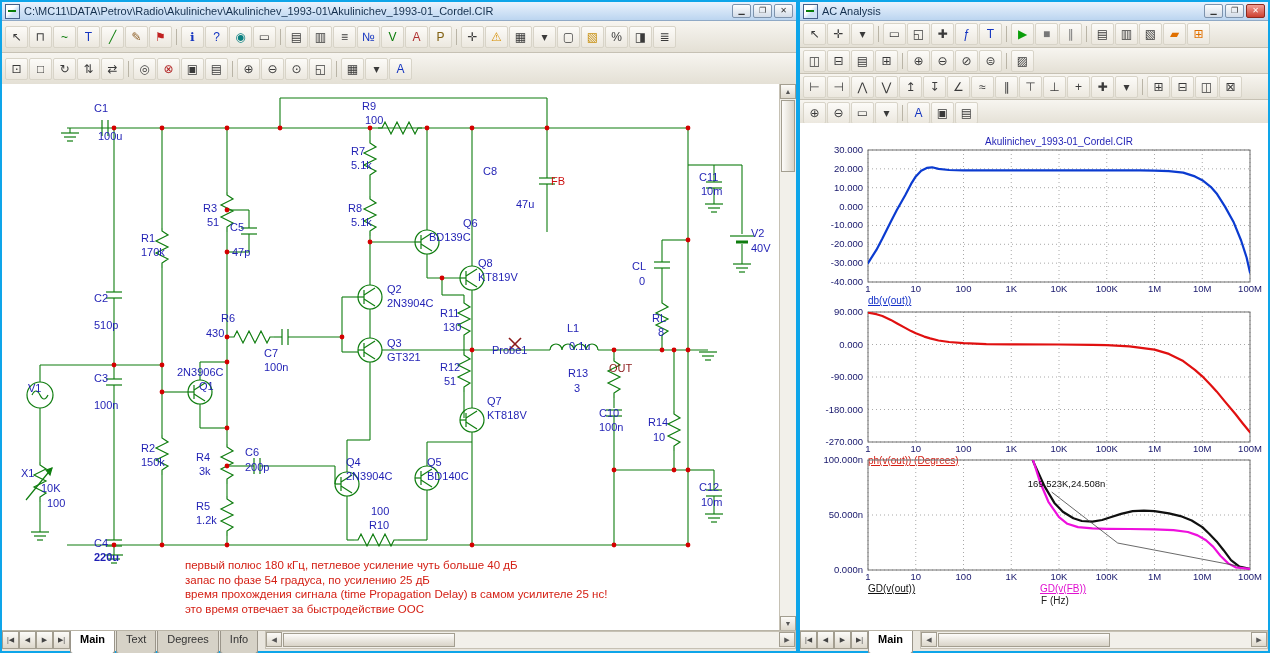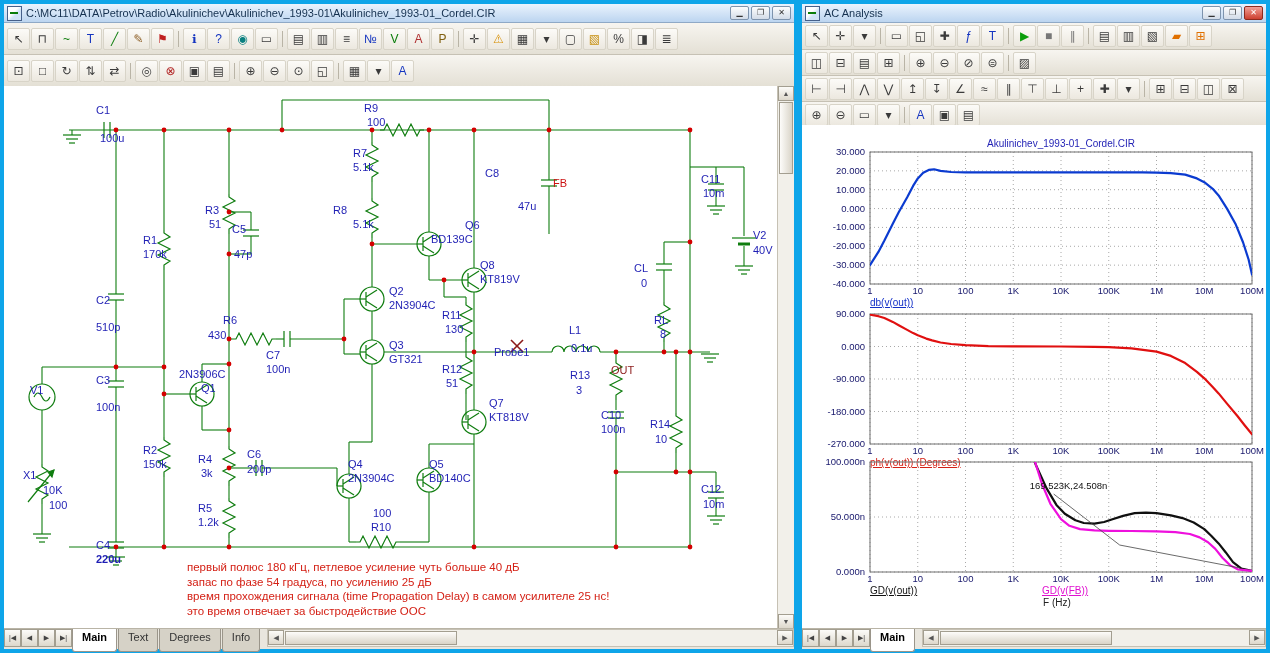--- a/index.html
+++ b/index.html
@@ -1,18 +1,18 @@
 <!DOCTYPE html>
 <html><head>
 <meta charset="utf-8">
 <style>
   html,body{margin:0;padding:0}
   body{width:1270px;height:653px;position:relative;overflow:hidden;background:#5f6f80;
        font-family:"Liberation Sans","DejaVu Sans",sans-serif;-webkit-font-smoothing:antialiased}
-  .win{position:absolute;box-sizing:border-box;border:4px solid #0ea5e9;background:#701a75}
+  .win{position:absolute;box-sizing:border-box;border:2px solid #0ea5e9;background:#701a75}
   .titlebar{height:18px;display:flex;align-items:center;gap:4px;padding:0 3px;
             background:linear-gradient(#eaf3fd,#bcd5f0);border-bottom:1px solid #8fa9c6}
   .ticon{width:13px;height:13px;border:1px solid #46608a;background:
          linear-gradient(135deg,#fff 40%,#cfe2f6 60%);position:relative;flex:none}
   .ticon:after{content:"";position:absolute;left:2px;top:5px;width:8px;height:2px;background:#0a7d0a}
   .ttext{flex:1;font-size:11px;color:#14304f;white-space:nowrap;overflow:hidden}
   .wbtns{display:flex;gap:2px;flex:none}
   .wbtn{width:19px;height:14px;box-sizing:border-box;border:1px solid #7d93ad;border-radius:2px;
         background:linear-gradient(#fdfdfd,#d3dce8);font-size:8px;line-height:12px;text-align:center;color:#333}
   .wbtn.red{background:linear-gradient(#f2a096,#cd4030);border-color:#8d2a1e;color:#fff}
@@ -355,21 +355,21 @@
         <div class="slabel" style="left: 92px; top: 19px;">C1</div>
         <div class="slabel" style="left: 96px; top: 47px;">100u</div>
         <div class="slabel" style="left: 360px; top: 17px;">R9</div>
         <div class="slabel" style="left: 363px; top: 31px;">100</div>
         <div class="slabel" style="left: 349px; top: 62px;">R7</div>
         <div class="slabel" style="left: 349px; top: 76px;">5.1k</div>
         <div class="slabel" style="left: 201px; top: 119px;">R3</div>
         <div class="slabel" style="left: 205px; top: 133px;">51</div>
         <div class="slabel" style="left: 228px; top: 138px;">C5</div>
         <div class="slabel" style="left: 230px; top: 163px;">47p</div>
-        <div class="slabel" style="left: 329px; top: 119px;">R8</div>
+        <div class="slabel" style="left: 346px; top: 119px;">R8</div>
         <div class="slabel" style="left: 349px; top: 133px;">5.1k</div>
         <div class="slabel" style="left: 481px; top: 82px;">C8</div>
         <div class="slabel" style="left: 514px; top: 115px;">47u</div>
         <div class="slabel" style="left: 549px; top: 92px; color: rgb(204, 17, 17);">FB</div>
         <div class="slabel" style="left: 697px; top: 88px;">C11</div>
         <div class="slabel" style="left: 699px; top: 102px;">10m</div>
         <div class="slabel" style="left: 443px; top: 134px; padding-left: 18px;">Q6</div>
         <div class="slabel" style="left: 427px; top: 148px;">BD139C</div>
         <div class="slabel" style="left: 476px; top: 174px;">Q8</div>
         <div class="slabel" style="left: 476px; top: 188px;">KT819V</div>

